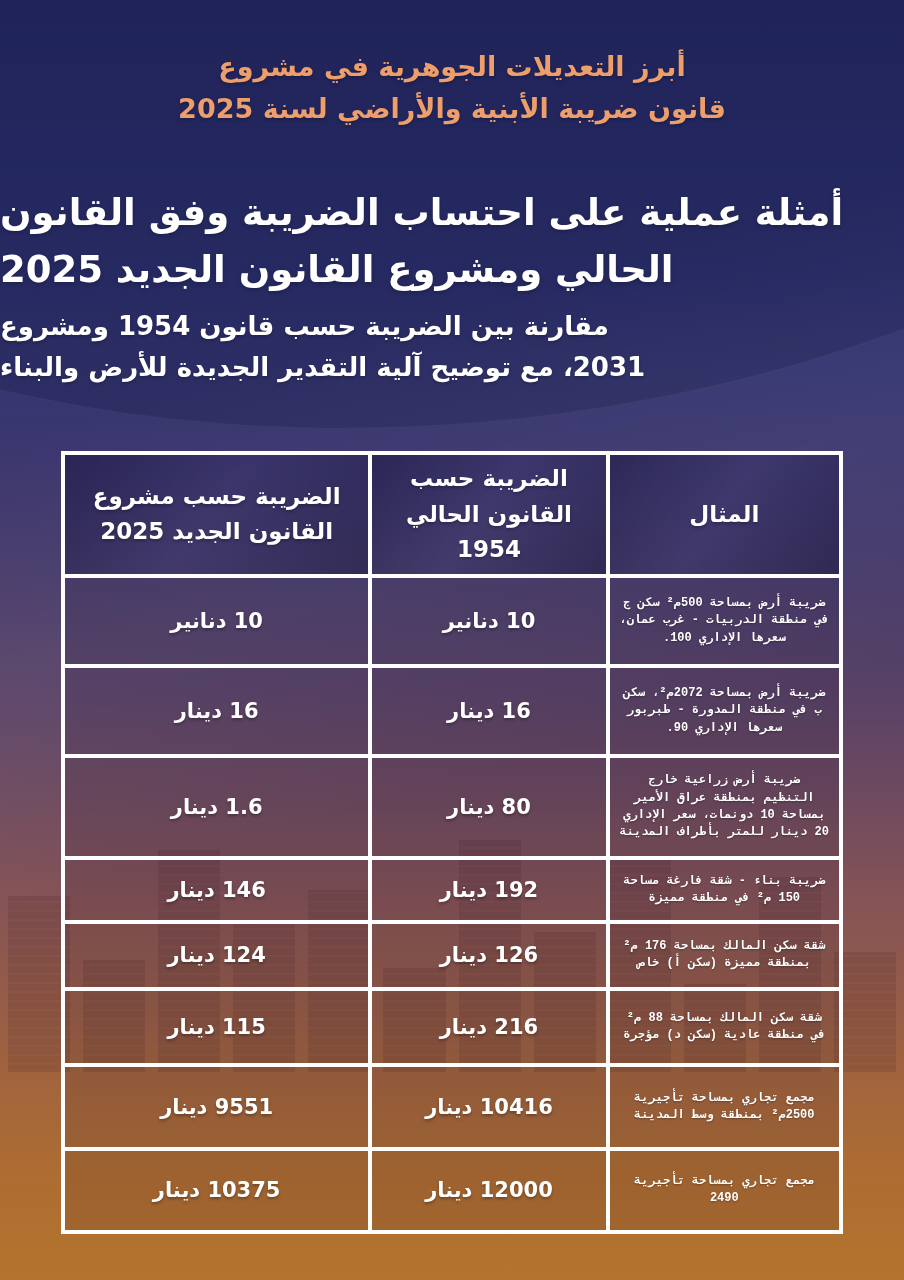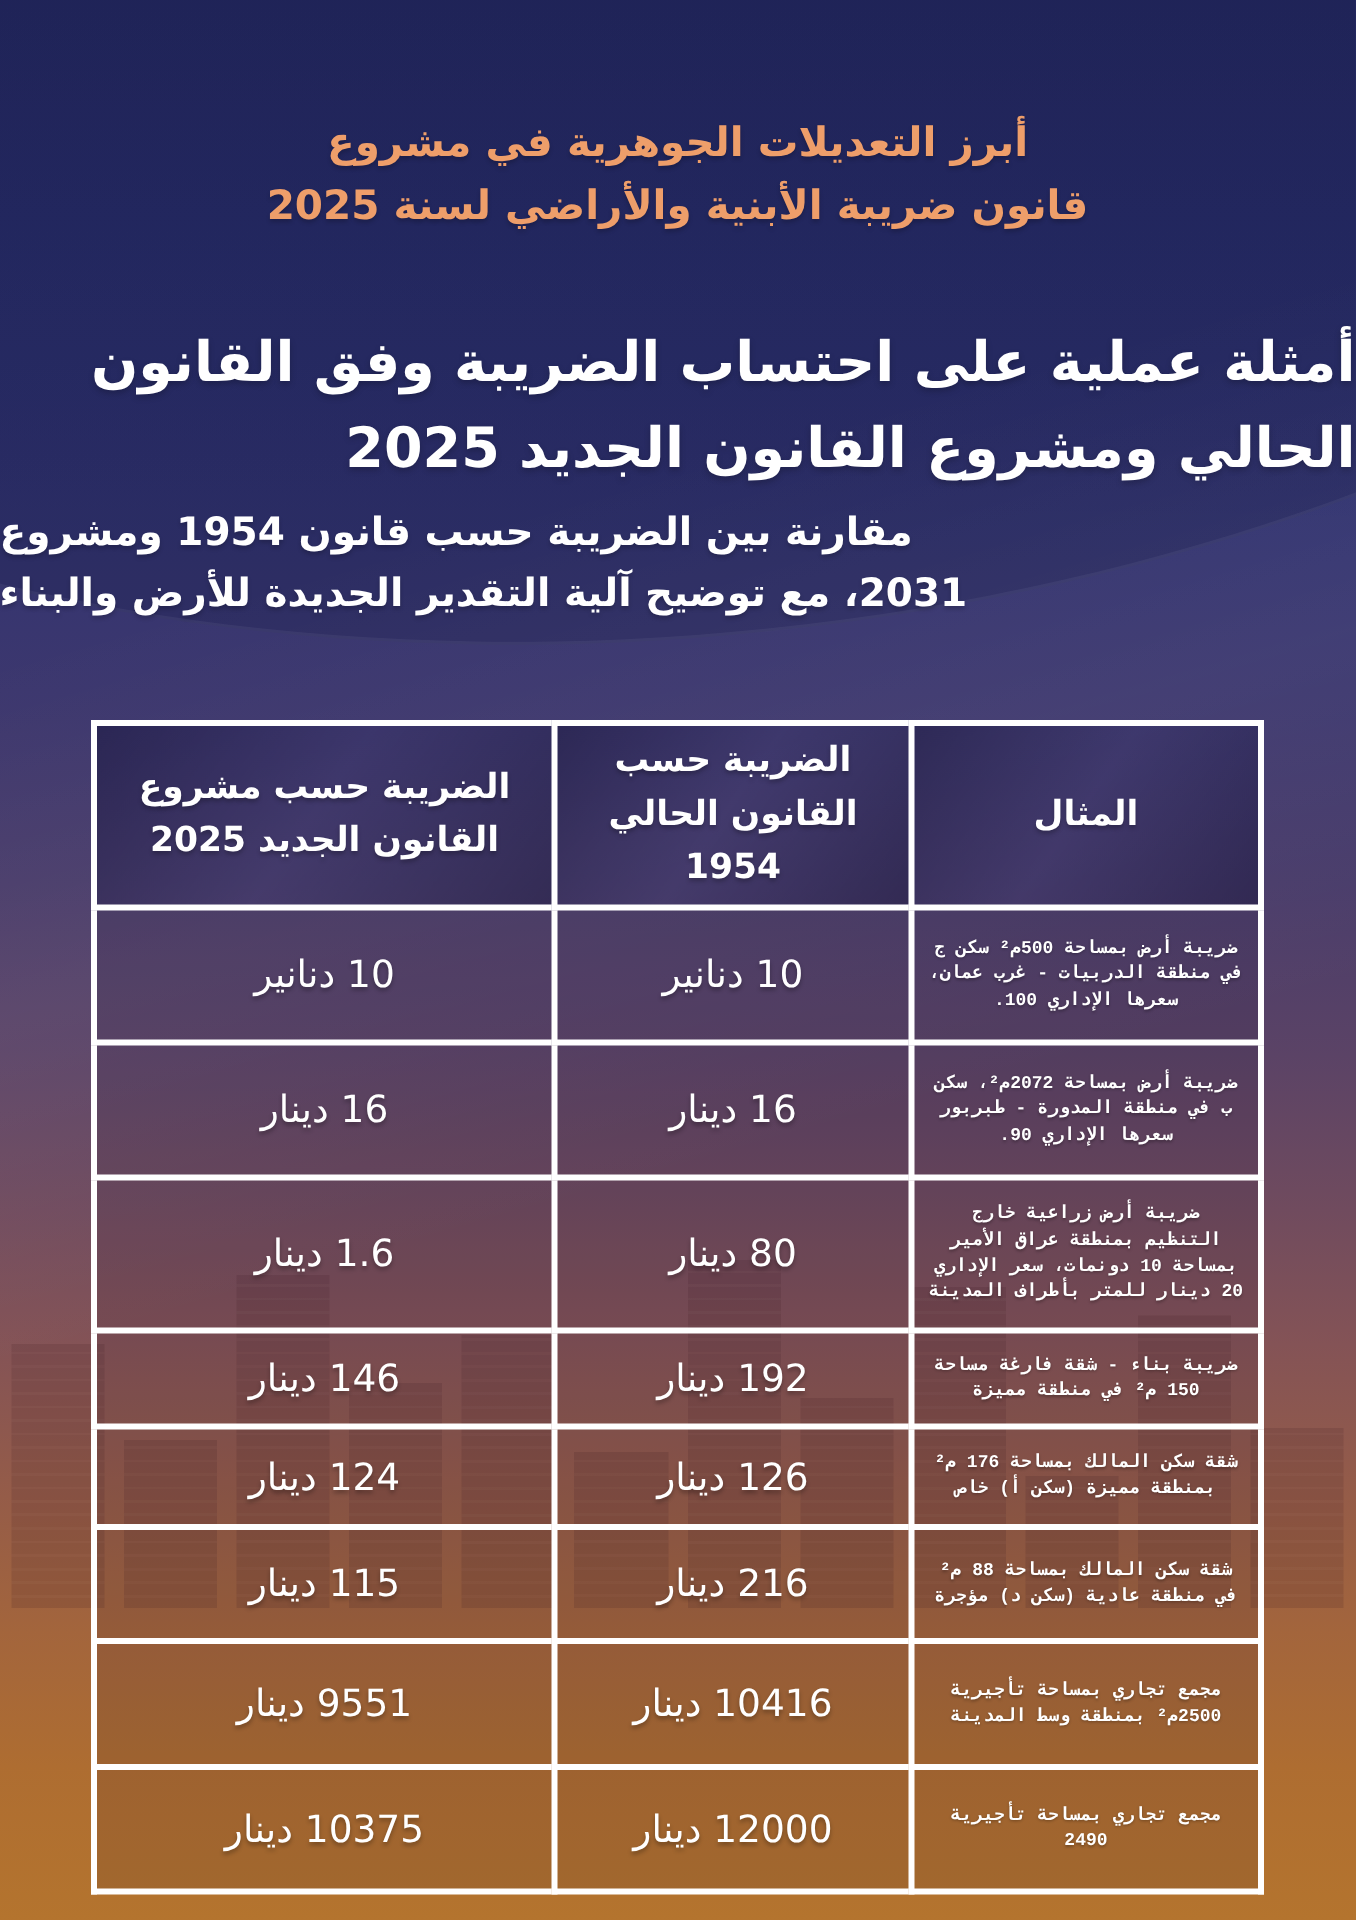--- a/index.html
+++ b/index.html
@@ -51,21 +51,21 @@
   .skyline .b:nth-child(7){height:104px}.skyline .b:nth-child(8){height:182px}
   .skyline .b:nth-child(9){height:150px}.skyline .b:nth-child(10){height:222px}
   .skyline .b:nth-child(11){height:112px}.skyline .b:nth-child(12){height:176px}
 
   .content{position:relative;z-index:2;padding-top:46px;}
   .kicker{
     text-align:center;font-weight:bold;font-size:27px;line-height:46px;
     text-shadow:0 2px 3px rgba(0,0,0,0.2);
   }
   .title{
-    margin-top:54px;text-align:right;color:#ffffff;font-weight:bold;
+    margin-top:54px;text-align:left;color:#ffffff;font-weight:bold;
     font-size:37px;line-height:66px;text-shadow:0 2px 4px rgba(0,0,0,0.22);
   }
   .subtitle{
     margin-top:8px;text-align:left;color:#ffffff;font-weight:bold;
     font-size:26px;line-height:42px;text-shadow:0 2px 3px rgba(0,0,0,0.2);
   }
   table.compare{
     width:782px;margin:64px auto 0 auto;
     border-collapse:collapse;table-layout:fixed;
     color:#ffffff;
@@ -85,21 +85,21 @@
     text-shadow:0 2px 3px rgba(0,0,0,0.25);
   }
   .hline{display:block;line-height:1.55;}
   table.compare tbody td{background:rgba(18,14,42,0.10);}
   td.example{
     font-size:12px;font-weight:bold;line-height:1.45;
     text-shadow:0 1px 2px rgba(0,0,0,0.3);
     font-family:Liberation Mono, monospace;
   }
   td.value{
-    font-size:25px;font-weight:normal;letter-spacing:.5px;
+    font-size:21px;font-weight:bold;letter-spacing:.5px;
     text-shadow:0 2px 3px rgba(0,0,0,0.3);
   }
   tbody tr:nth-child(1){height:90px}
   tbody tr:nth-child(2){height:90px}
   tbody tr:nth-child(3){height:102px}
   tbody tr:nth-child(4){height:64px}
   tbody tr:nth-child(5){height:67px}
   tbody tr:nth-child(6){height:76px}
   tbody tr:nth-child(7){height:84px}
   tbody tr:nth-child(8){height:83px}
@@ -122,21 +122,21 @@
     <div class="b"></div>
     <div class="b"></div>
     <div class="b"></div>
     <div class="b"></div>
     <div class="b"></div>
     <div class="b"></div>
   </div>
 
   <div class="content">
 
-    <div class="kicker" id="kicker" style="color: rgb(238, 158, 106); margin-top: 29px;">
+    <div class="kicker" id="kicker" style="color: rgb(238, 158, 106);">
       <span class="hline">أبرز التعديلات الجوهرية في مشروع</span>
       <span class="hline">قانون ضريبة الأبنية والأراضي لسنة 2025</span>
     </div>
 
     <div class="title">
       <span class="hline">أمثلة عملية على احتساب الضريبة وفق القانون</span>
       <span class="hline">الحالي ومشروع القانون الجديد 2025</span>
     </div>
 
     <div class="subtitle">

